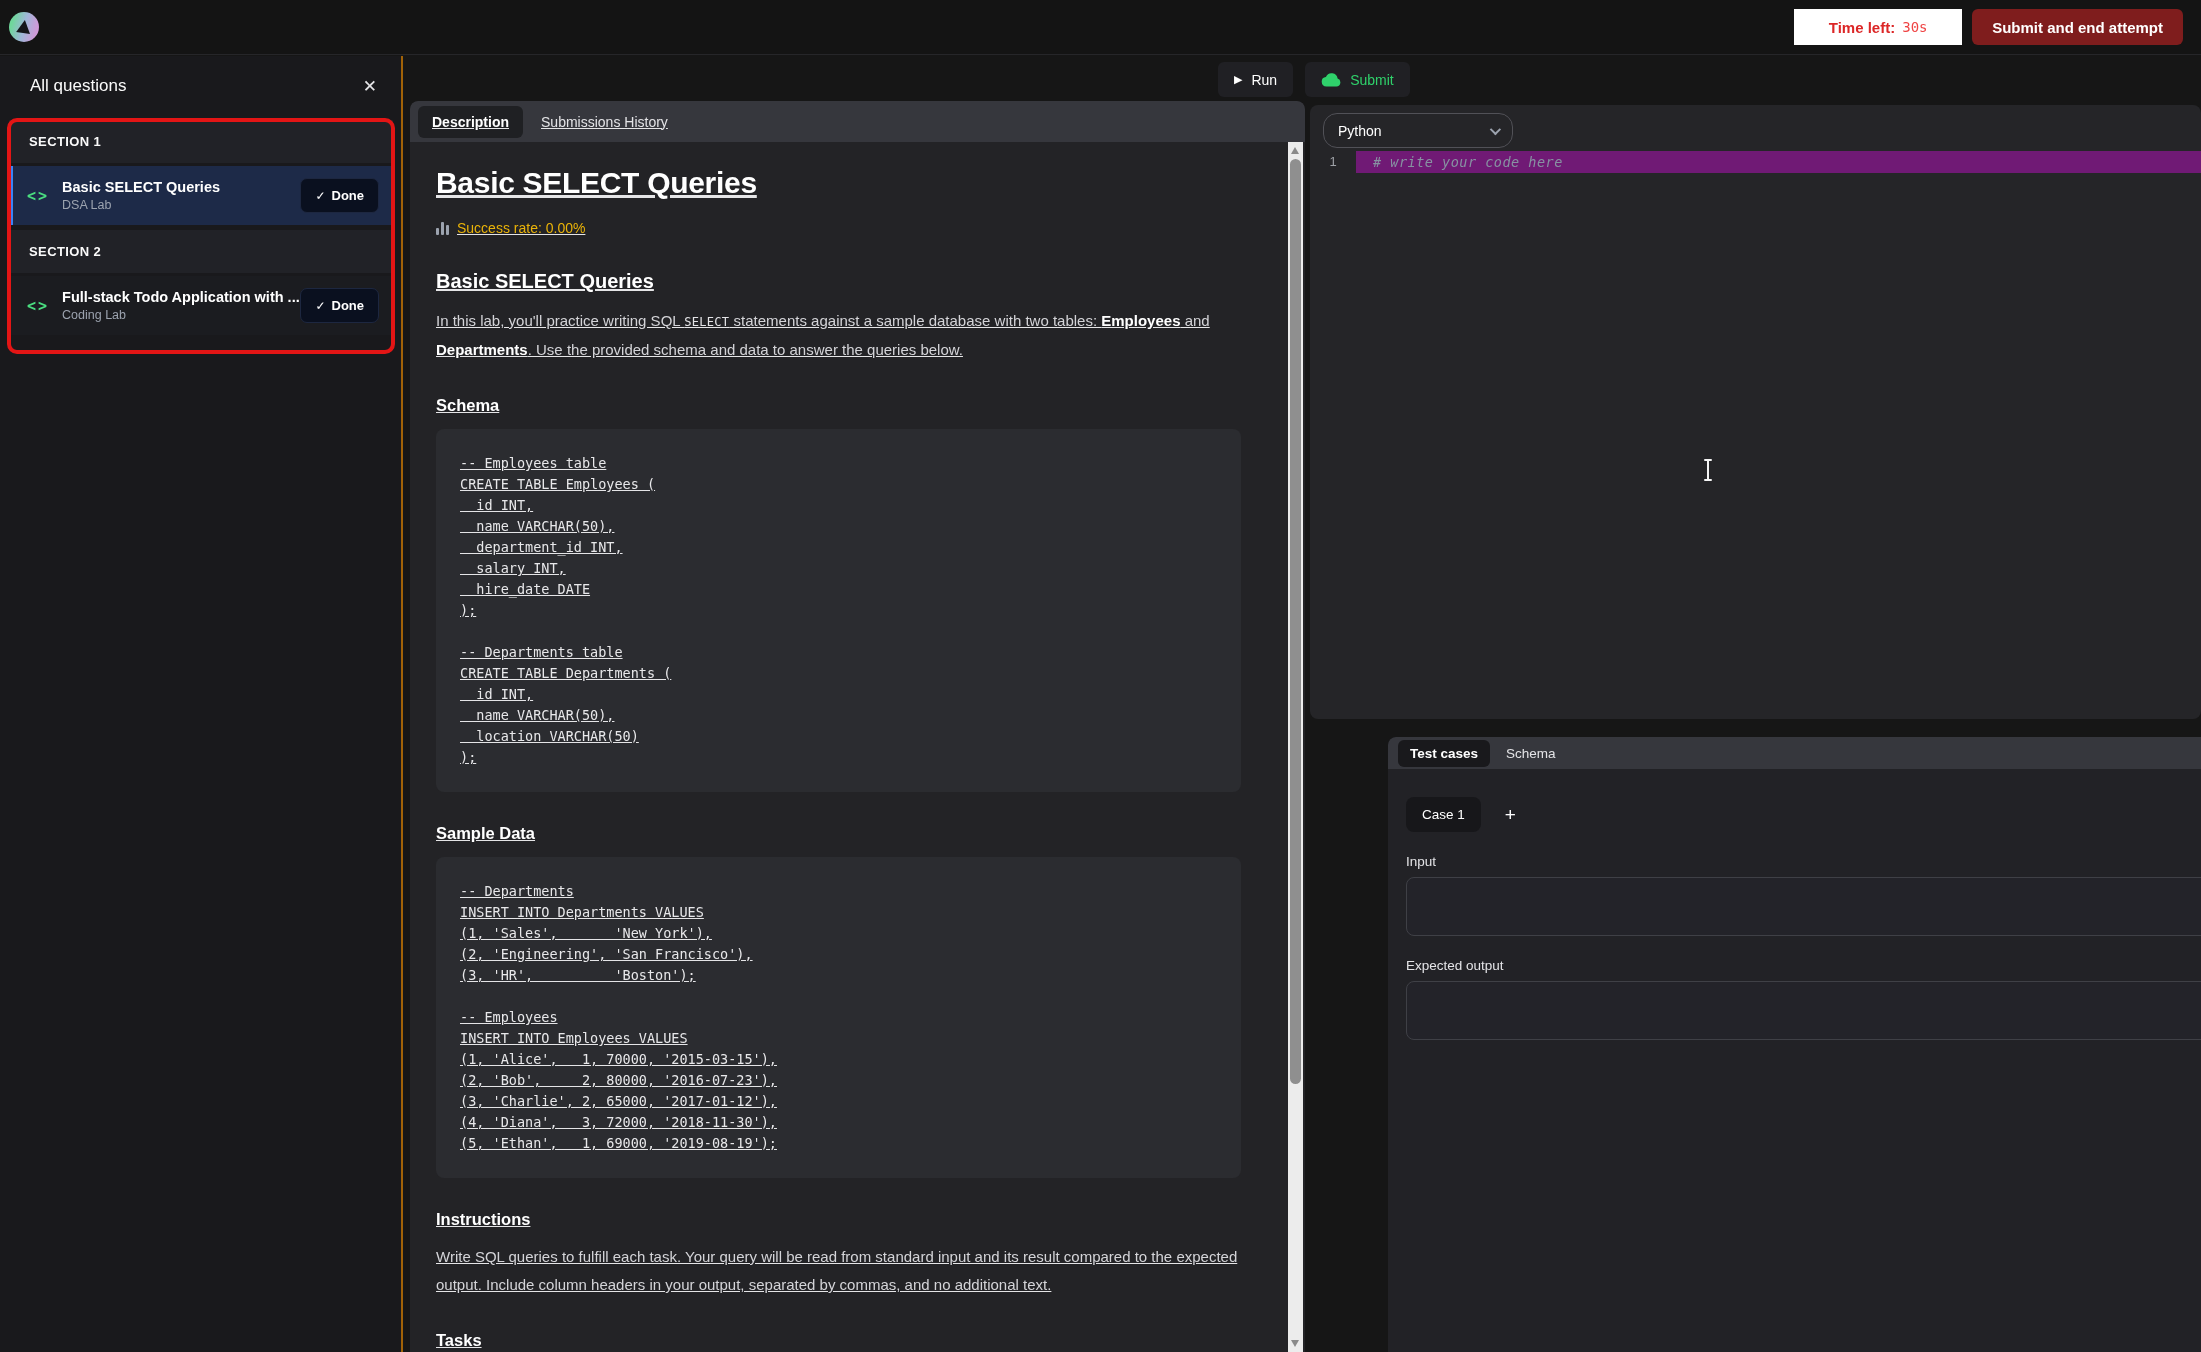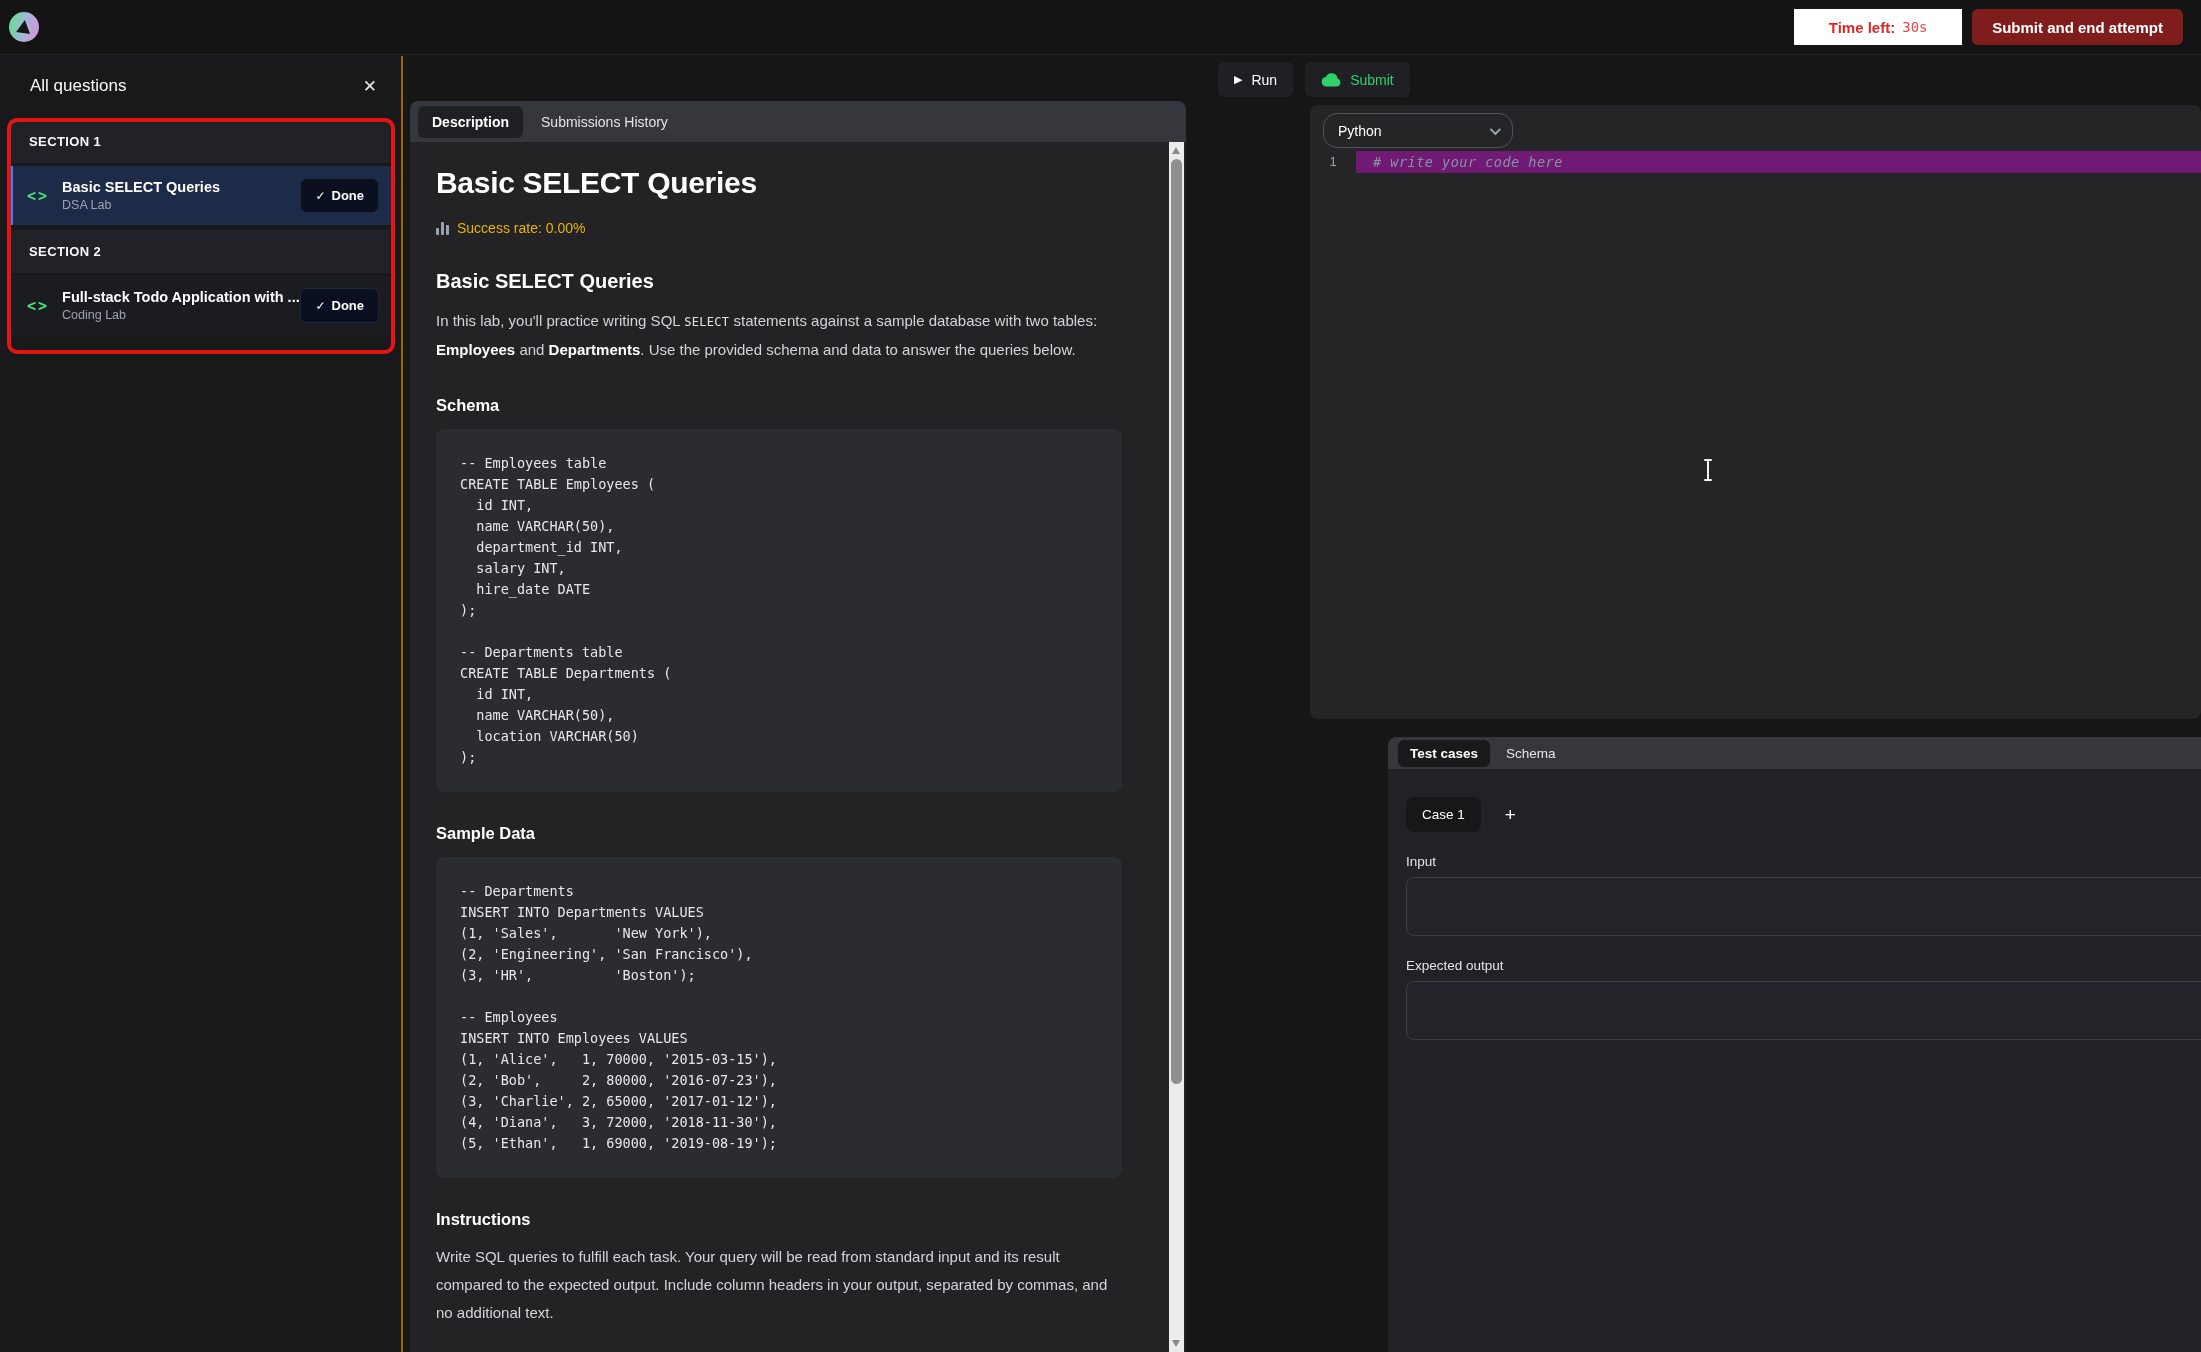--- a/index.html
+++ b/index.html
@@ -79,22 +79,22 @@
   .q-sub { color:#9ca3af; font-size:12.5px; }
   .done-badge {
     background:#0a101f; border:1px solid #1d2740; border-radius:7px;
     color:#ffffff; font-size:13px; font-weight:bold; padding:9px 14px;
     display:flex; align-items:center; gap:6px; white-space:nowrap;
   }
   .done-check { font-size:12px; font-weight:normal; }
 
   
   .desc-panel {
-    position:absolute; left:410px; top:101px; width:776px; height:1251px;
-    background:#232326; border-radius:8px 8px 0 0; overflow:hidden;
+    position:absolute; left:410px; top:101px; width:895px; height:1251px;
+    background:#232326; border-radius:8px 8px 0 0; overflow:hidden;text-decoration:underline;
   }
   .tabbar {
     background:#36373d; height:41px; display:flex; align-items:center;
     padding:0 8px; gap:4px; border-radius:8px 8px 0 0;
   }
   .tab {
     font-size:14px; color:#e4e4e7; padding:8px 14px; border-radius:6px; cursor:pointer;
   }
   .tab.active { background:#1f2023; color:#ffffff; font-weight:bold; }
   .desc-content { padding:24px 64px 0 26px; }

